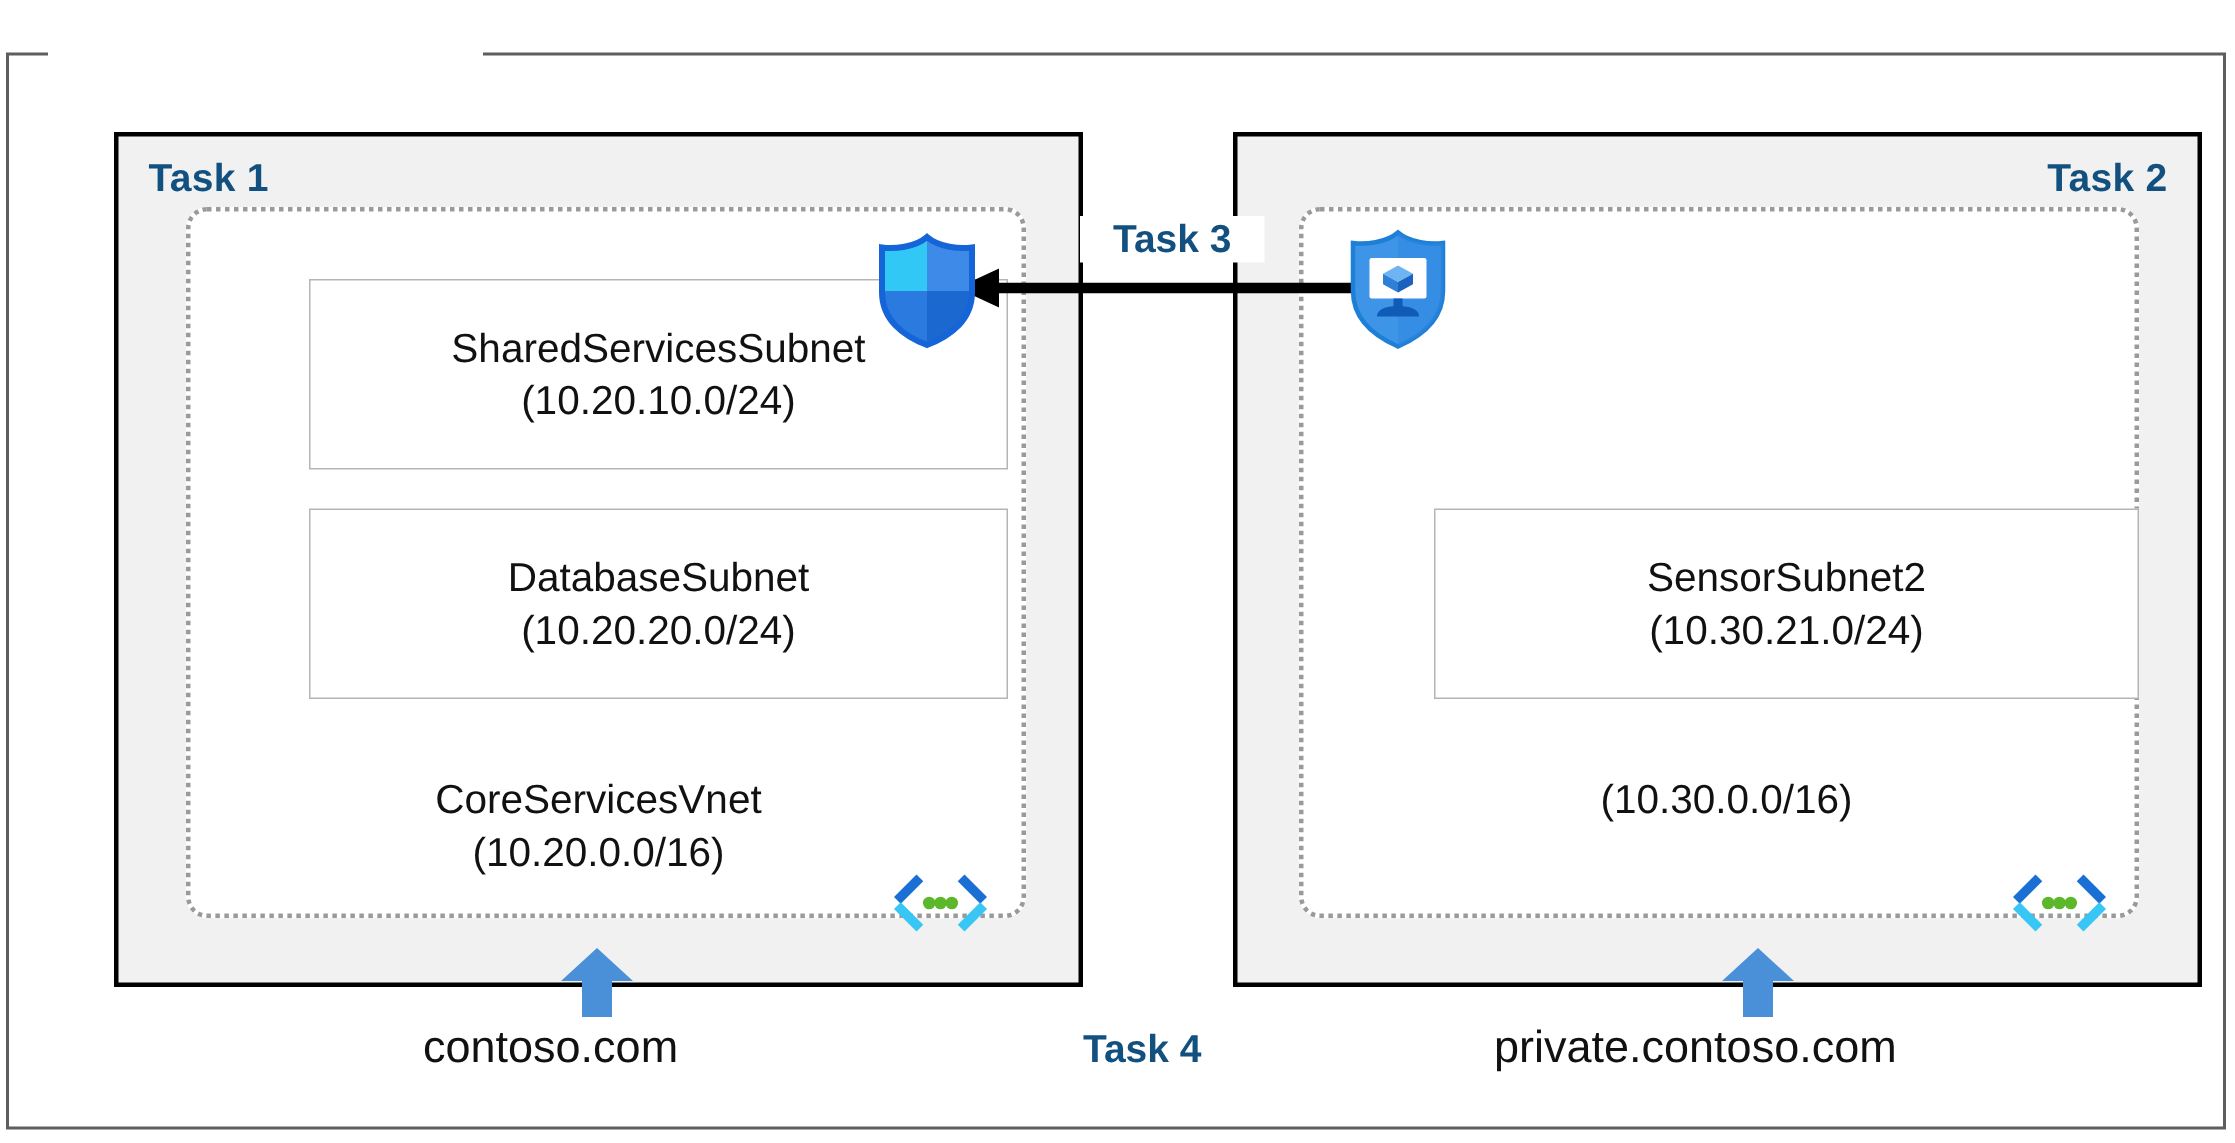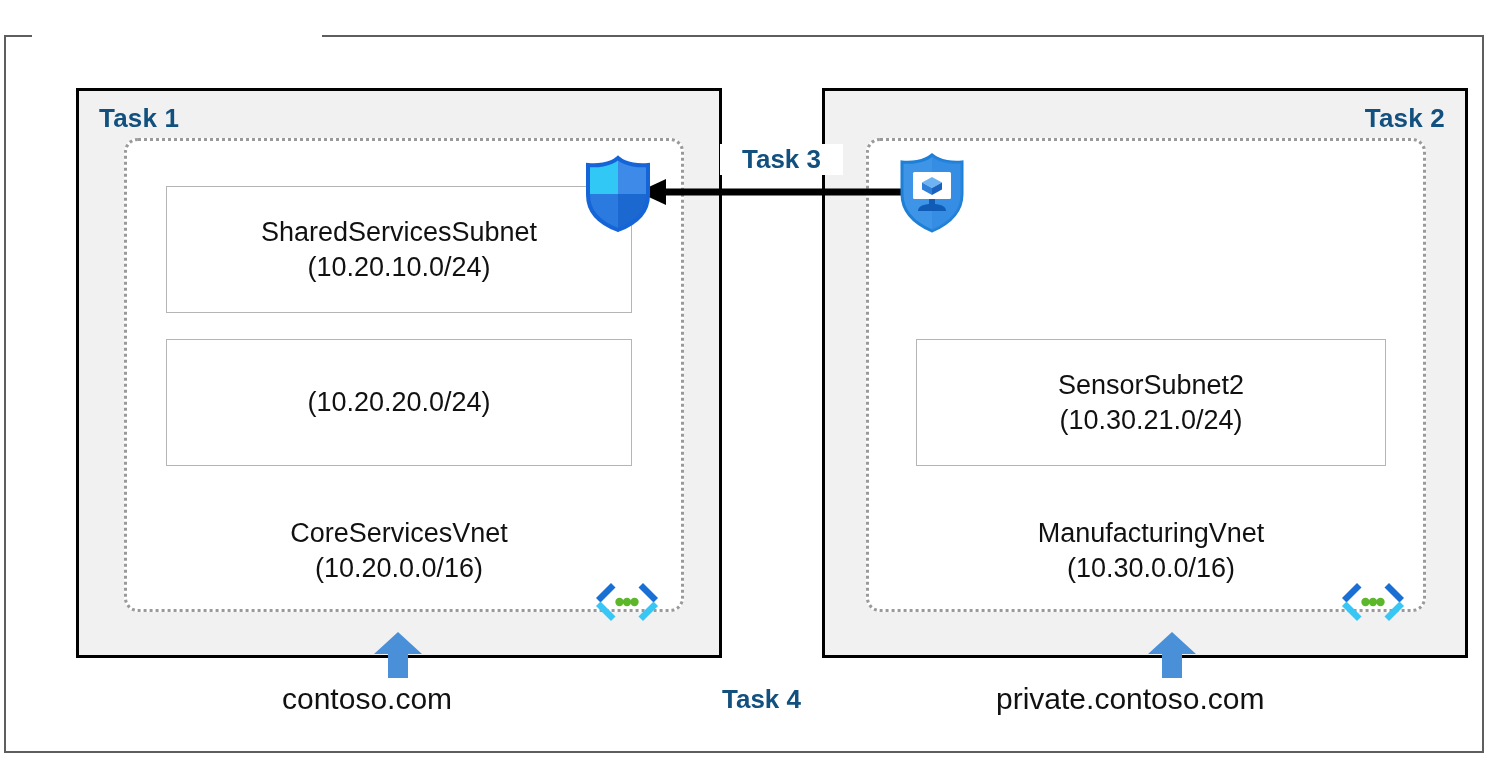--- a/index.html
+++ b/index.html
@@ -98,20 +98,21 @@
   .subnet-box {
     position: absolute;
     background: #ffffff;
     border: 1px solid #b5b5b5;
     box-sizing: border-box;
     display: flex;
     flex-direction: column;
     align-items: center;
     justify-content: center;
     line-height: 1.28;
+    margin-left: 40px;
   }
   .subnet-name, .subnet-cidr {
     font-size: 27px;
     color: #111111;
     white-space: nowrap;
   }
   #subnet-shared   { left: 166px; top: 186px; width: 466px; height: 127px; }
   #subnet-database { left: 166px; top: 339px; width: 466px; height: 127px; }
   #subnet-sensor1  { left: 916px; top: 186px; width: 470px; height: 127px; }
   #subnet-sensor2  { left: 916px; top: 339px; width: 470px; height: 127px; }
@@ -223,20 +224,21 @@
   </div>
 
   <div class="vnet-box" id="vnet-core"></div>
 
   <div class="subnet-box" id="subnet-shared">
     <span class="subnet-name">SharedServicesSubnet</span>
     <span class="subnet-cidr">(10.20.10.0/24)</span>
   </div>
 
   <div class="subnet-box" id="subnet-database">
+    <span class="subnet-name">DatabaseSubnet</span>
     <span class="subnet-cidr">(10.20.20.0/24)</span>
   </div>
 
   <div class="vnet-caption" id="caption-core">
     <span class="vnet-name">CoreServicesVnet</span>
     <span class="vnet-cidr">(10.20.0.0/16)</span>
   </div>
 
   <svg class="vnet-icon" id="vnet-icon-core" viewBox="0 0 66 46">
 
@@ -259,21 +261,20 @@
 
   <div class="vnet-box" id="vnet-manu"></div>
 
 
   <div class="subnet-box" id="subnet-sensor2">
     <span class="subnet-name">SensorSubnet2</span>
     <span class="subnet-cidr">(10.30.21.0/24)</span>
   </div>
 
   <div class="vnet-caption" id="caption-manu">
-    <span class="vnet-name">ManufacturingVnet</span>
     <span class="vnet-cidr">(10.30.0.0/16)</span>
   </div>
 
   <svg class="vnet-icon" id="vnet-icon-manu" viewBox="0 0 66 46">
     <path d="M17 1 L21.5 5.5 L6.5 20.5 L2 16 Z" fill="#1a6fd4"></path>
     <path d="M2 24 L6.5 19.5 L21.5 34.5 L17 39 Z" fill="#38c6f4"></path>
     <path d="M49 1 L64 16 L59.5 20.5 L44.5 5.5 Z" fill="#1a6fd4"></path>
     <path d="M64 24 L49 39 L44.5 34.5 L59.5 19.5 Z" fill="#38c6f4"></path>
     <circle cx="25.5" cy="20" r="4.2" fill="#5cb82a"></circle>
     <circle cx="33" cy="20" r="4.2" fill="#5cb82a"></circle>

